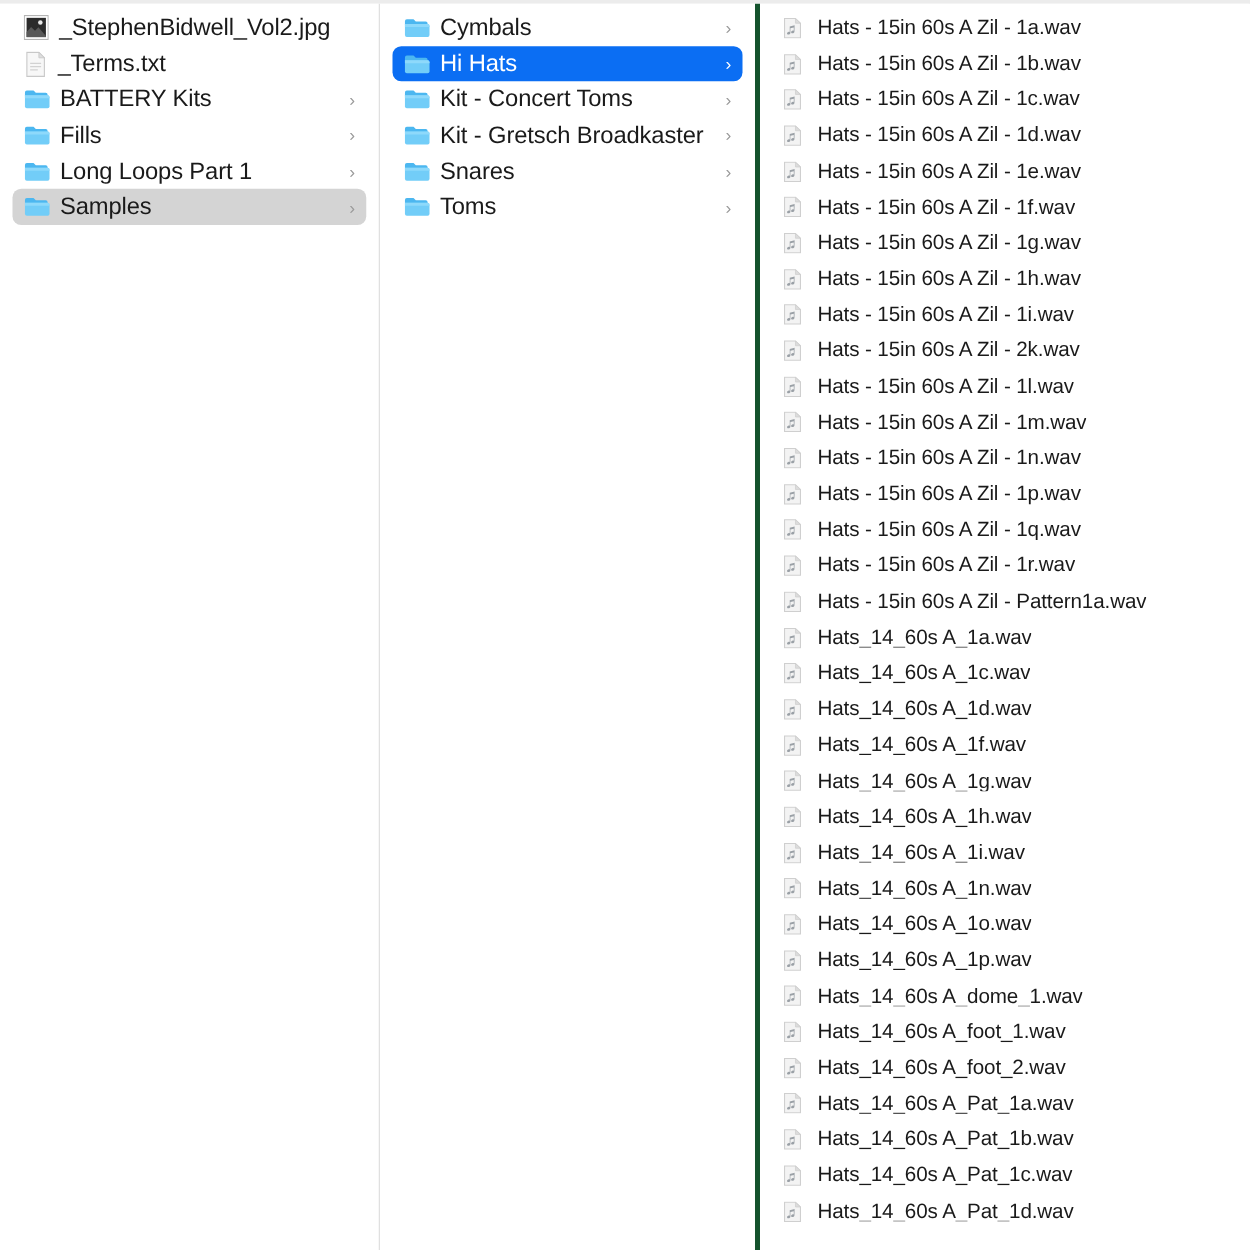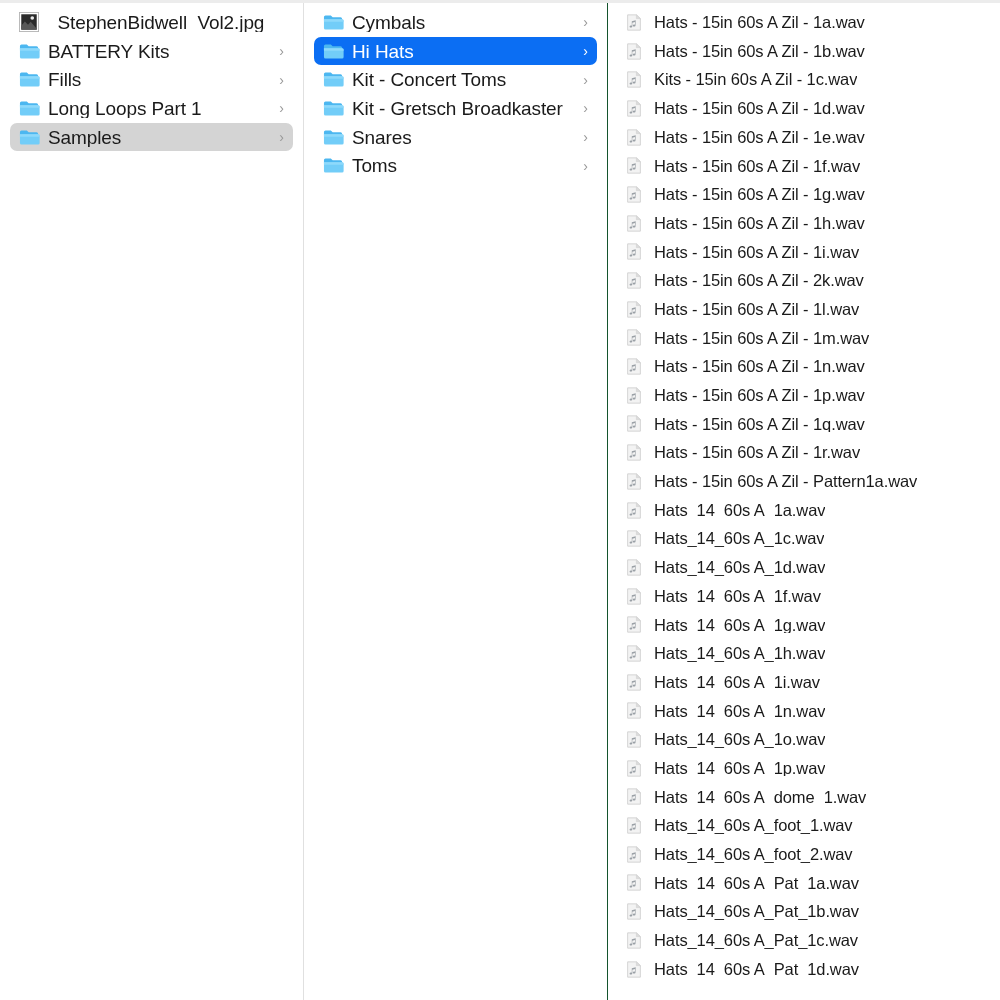--- a/index.html
+++ b/index.html
@@ -26,21 +26,21 @@
 
   .column {
     position: relative;
     height: 100%;
     background: #ffffff;
     overflow: hidden;
     padding-top: 5px;
   }
 
   #column-1 { width: 304px; border-right: 1px solid #e0e0e0; }
-  #column-2 { width: 304px; border-right: 1px solid #14532d; text-align: right; }
+  #column-2 { width: 304px; border-right: 4px solid #14532d; text-align: right; }
   #column-3 { width: 391px; }
 
   .row {
     position: relative;
     display: flex;
     align-items: center;
     height: 28.7px;
     margin: 0 10px;
     padding: 0 8px 0 9px;
     border-radius: 7px;
@@ -112,20 +112,34 @@
           <svg viewBox="0 0 22 22" xmlns="http://www.w3.org/2000/svg">
             <rect x="0.5" y="0.5" width="21" height="21" fill="#ffffff" stroke="#b4b4b4"></rect>
             <rect x="2.5" y="2.5" width="17" height="17" fill="#2b2b2b"></rect>
             <path d="M2.5 15l4-4.5 3.4 3.4 3-3.2 6.6 7.8v0.8H2.5z" fill="#585858"></path>
             <circle cx="14.6" cy="6.6" r="2" fill="#e8e8e8"></circle>
           </svg>
         </span>
         <span class="row-label">_StephenBidwell_Vol2.jpg</span>
       </div>
       <div class="row">
+        <span class="icon icon-doc">
+          <svg viewBox="0 0 20 24" xmlns="http://www.w3.org/2000/svg">
+            <path d="M2 1h11l5 5v17H2z" fill="#f7f7f7" stroke="#c8c8c8" stroke-width="1"></path>
+            <path d="M13 1l5 5h-5z" fill="#dedede" stroke="#c8c8c8" stroke-width="0.8"></path>
+            <g stroke="#d2d2d2" stroke-width="1.1">
+              <line x1="5" y1="11" x2="15" y2="11"></line>
+              <line x1="5" y1="14" x2="15" y2="14"></line>
+              <line x1="5" y1="17" x2="12" y2="17"></line>
+            </g>
+          </svg>
+        </span>
+        <span class="row-label">_Terms.txt</span>
+      </div>
+      <div class="row">
         <span class="icon icon-folder">
           <svg viewBox="0 0 22 18" xmlns="http://www.w3.org/2000/svg">
             <path d="M1 3.2a1.6 1.6 0 0 1 1.6-1.6h5.6l1.9 1.9h8.3A1.6 1.6 0 0 1 20 5.1v1.1H1z" fill="#4cb7f0"></path>
             <path d="M1 5.6h19a1.6 1.6 0 0 1 1.6 1.6v7.6a1.6 1.6 0 0 1-1.6 1.6H2.6A1.6 1.6 0 0 1 1 14.8z" fill="#72cdf8"></path>
             <path d="M1 5.6h19a1.6 1.6 0 0 1 1.6 1.6v.9H1z" fill="#8ed9fb"></path>
           </svg>
         </span>
         <span class="row-label">BATTERY Kits</span>
         <span class="chevron">›</span>
       </div>
@@ -253,21 +267,21 @@
         <span class="row-label">Hats - 15in 60s A Zil - 1b.wav</span>
       </div>
       <div class="row">
         <span class="icon icon-audio">
           <svg viewBox="0 0 18 20" xmlns="http://www.w3.org/2000/svg">
             <path d="M1.5 1h10.3L16.5 5.4V19H1.5z" fill="#f3f3f3" stroke="#cfcfcf" stroke-width="1"></path>
             <path d="M11.8 1l4.7 4.4h-4.7z" fill="#dcdcdc" stroke="#cfcfcf" stroke-width="0.7"></path>
             <path d="M11 7.3 6.4 8.4v5.3c-.35-.2-.85-.27-1.33-.13-.85.25-1.38.99-1.18 1.64.2.66 1.05.98 1.9.73.72-.21 1.21-.77 1.21-1.33V10.2l3.2-.78v3.1c-.34-.2-.84-.27-1.32-.13-.85.25-1.38.99-1.18 1.65.2.65 1.05.97 1.9.72.72-.21 1.21-.77 1.21-1.33z" fill="#9aa0a6"></path>
           </svg>
         </span>
-        <span class="row-label">Kits - 15in 60s A Zil - 1c.wav</span>
+        <span class="row-label">Hats - 15in 60s A Zil - 1c.wav</span>
       </div>
       <div class="row">
         <span class="icon icon-audio">
           <svg viewBox="0 0 18 20" xmlns="http://www.w3.org/2000/svg">
             <path d="M1.5 1h10.3L16.5 5.4V19H1.5z" fill="#f3f3f3" stroke="#cfcfcf" stroke-width="1"></path>
             <path d="M11.8 1l4.7 4.4h-4.7z" fill="#dcdcdc" stroke="#cfcfcf" stroke-width="0.7"></path>
             <path d="M11 7.3 6.4 8.4v5.3c-.35-.2-.85-.27-1.33-.13-.85.25-1.38.99-1.18 1.64.2.66 1.05.98 1.9.73.72-.21 1.21-.77 1.21-1.33V10.2l3.2-.78v3.1c-.34-.2-.84-.27-1.32-.13-.85.25-1.38.99-1.18 1.65.2.65 1.05.97 1.9.72.72-.21 1.21-.77 1.21-1.33z" fill="#9aa0a6"></path>
           </svg>
         </span>
         <span class="row-label">Hats - 15in 60s A Zil - 1d.wav</span>

